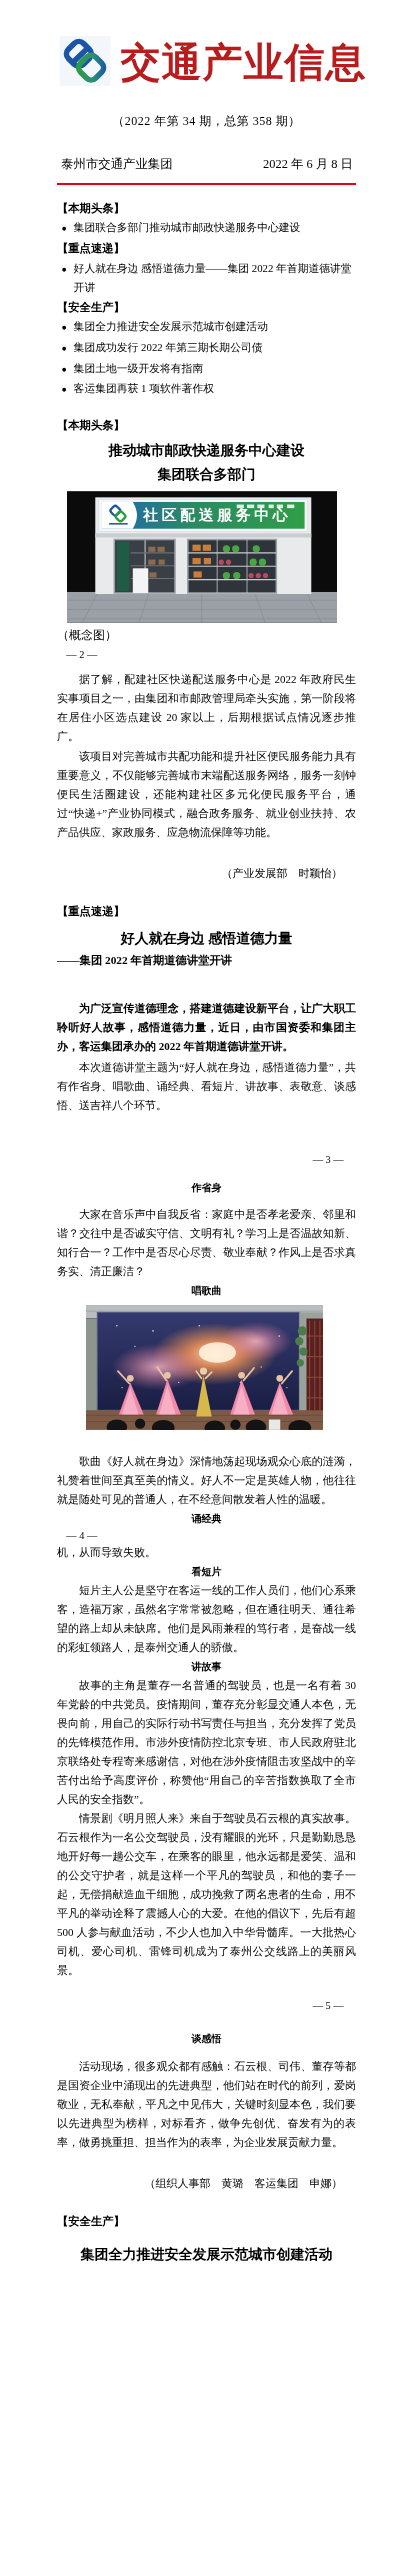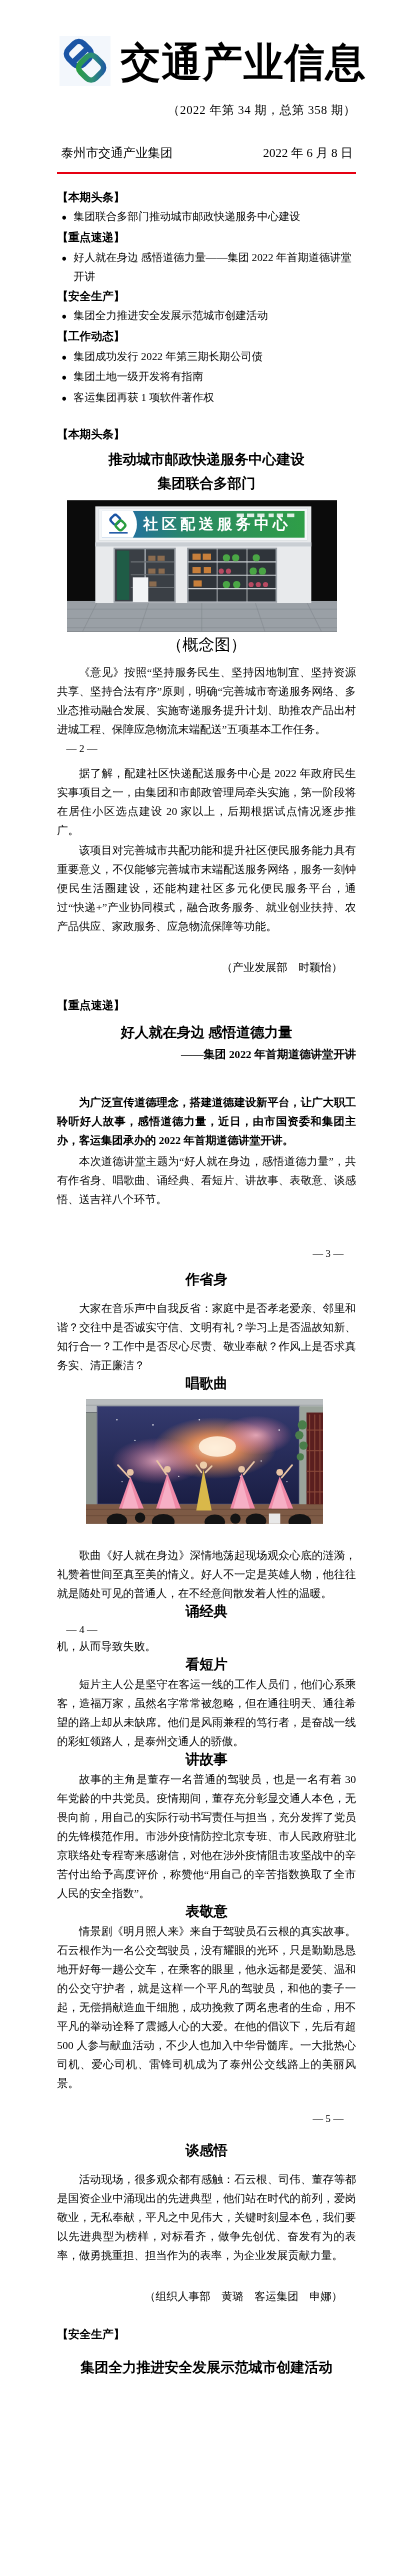--- a/index.html
+++ b/index.html
@@ -8,46 +8,46 @@
     font-family:"Liberation Serif","DejaVu Serif",serif;
     overflow:hidden;position:relative;
   }
   .page{padding:0 53px 0 57px;}
   
   .masthead{padding-top:36px;}
   .mast-row{display:flex;align-items:center;gap:9.3px;padding-left:2.1px;}
   .mast-logo{flex:0 0 auto;}
   .mast-title{
     font-size:40px;font-weight:bold;line-height:49px;letter-spacing:1px;
-    color:#000000;white-space:nowrap;
+    color:#b91c1c;white-space:nowrap;
   }
-  .issue-line{text-align:right;font-size:12px;line-height:15.5px;margin-top:15px;letter-spacing:0.5px;}
+  .issue-line{text-align:center;font-size:12px;line-height:15.5px;margin-top:26px;letter-spacing:0.5px;}
   .pub-row{display:flex;justify-content:space-between;margin-top:27px;font-size:12.4px;line-height:15.5px;padding:0 3.1px 0 4.1px;}
   .red-rule{height:2.1px;background:#e60012;margin-top:11.3px;}
   
   .toc{margin-top:13.4px;}
   .toc-h{font-family:"Liberation Sans","DejaVu Sans",sans-serif;font-weight:bold;font-size:11.3px;line-height:19.6px;}
   .toc-item{display:flex;align-items:baseline;gap:6.7px;font-size:10.8px;line-height:19.6px;padding-left:4.6px;}
   .toc-item .bullet{font-size:8.8px;flex:0 0 auto;}
   
   .sec-label{font-family:"Liberation Sans","DejaVu Sans",sans-serif;font-weight:bold;font-size:11.3px;line-height:15.5px;}
   .art-title{text-align:center;font-size:14px;font-weight:bold;line-height:24px;}
-  .art-subtitle{text-align:right;font-size:11.3px;font-weight:bold;line-height:15.5px;margin-top:3.1px;}
+  .art-subtitle{text-align:left;font-size:11.3px;font-weight:bold;line-height:15.5px;margin-top:3.1px;}
   p.body{
     margin:0;font-size:11px;line-height:19px;text-align:justify;
     text-indent:2em;
   }
   p.body.noindent{text-indent:0;}
-  .seg-h{text-align:center;font-family:Liberation Mono, monospace;font-weight:bold;font-size:14px;line-height:19px;}
+  .seg-h{text-align:center;font-family:Liberation Sans, sans-serif;font-weight:bold;font-size:10px;line-height:19px;}
   .byline{text-align:right;font-size:11px;line-height:19px;padding-right:13.4px;margin-top:22px;}
   .pgmark{font-size:10.3px;line-height:15.5px;}
   .pgmark.left{text-align:left;padding-left:9.3px;}
   .pgmark.right{text-align:right;padding-right:12.4px;}
   .photo{display:block;}
-  .caption{text-align:center;font-size:16px;line-height:19px;}
+  .caption{font-size:12px;line-height:19px;}
 </style>
 </head>
 <body>
 
 <div class="page">
 
   <div class="masthead">
     <div class="mast-row">
       <span class="mast-logo">
         <svg width="52" height="50" viewBox="0 0 100 98">
@@ -85,21 +85,20 @@
     <div class="toc-h">【重点速递】</div>
     <div class="toc-item">
       <span class="bullet">●</span>
       <span>好人就在身边 感悟道德力量——集团 2022 年首期道德讲堂开讲</span>
     </div>
     <div class="toc-h">【安全生产】</div>
     <div class="toc-item">
       <span class="bullet">●</span>
       <span>集团全力推进安全发展示范城市创建活动</span>
     </div>
-    <div class="toc-h">【工作动态】</div>
     <div class="toc-item">
       <span class="bullet">●</span>
       <span>集团成功发行 2022 年第三期长期公司债</span>
     </div>
     <div class="toc-item">
       <span class="bullet">●</span>
       <span>集团土地一级开发将有指南</span>
     </div>
     <div class="toc-item">
       <span class="bullet">●</span>
@@ -201,21 +200,20 @@
           <circle cx="300" cy="138" r="5"></circle>
             <circle cx="314" cy="138" r="5"></circle>
             <circle cx="358" cy="164" r="5"></circle>
             <circle cx="372" cy="164" r="5"></circle>
             <circle cx="386" cy="164" r="5"></circle>
         </g>
       </svg>
     </div>
     <div class="caption" style="margin-top:1px;">（概念图）</div>
 
-    <p class="body" style="margin-top:9.3px;">《意见》按照“坚持服务民生、坚持因地制宜、坚持资源共享、坚持合法有序”原则，明确“完善城市寄递服务网络、多业态推动融合发展、实施寄递服务提升计划、助推农产品出村进城工程、保障应急物流末端配送”五项基本工作任务。</p>
     <div class="pgmark left" style="margin-top:2.1px;">— 2 —</div>
     <p class="body" style="margin-top:7.2px;">据了解，配建社区快递配送服务中心是 2022 年政府民生实事项目之一，由集团和市邮政管理局牵头实施，第一阶段将在居住小区选点建设 20 家以上，后期根据试点情况逐步推广。</p>
     <p class="body" style="margin-top:1px;">该项目对完善城市共配功能和提升社区便民服务能力具有重要意义，不仅能够完善城市末端配送服务网络，服务一刻钟便民生活圈建设，还能构建社区多元化便民服务平台，通过“快递+”产业协同模式，融合政务服务、就业创业扶持、农产品供应、家政服务、应急物流保障等功能。</p>
     <div class="byline">（产业发展部　时颖怡）</div>
   </div>
 
   <div>
     <div class="sec-label" style="margin-top:21.6px;">【重点速递】</div>
     <div class="art-title" style="margin-top:7.2px;line-height:23px;">好人就在身边 感悟道德力量</div>
     <div class="art-subtitle">——集团 2022 年首期道德讲堂开讲</div>
@@ -337,21 +335,20 @@
     </div>
 
     <p class="body" style="margin-top:20px;">歌曲《好人就在身边》深情地荡起现场观众心底的涟漪，礼赞着世间至真至美的情义。好人不一定是英雄人物，他往往就是随处可见的普通人，在不经意间散发着人性的温暖。</p>
     <div class="seg-h">诵经典</div>
     <div class="pgmark left">— 4 —</div>
     <p class="body noindent">机，从而导致失败。</p>
     <div class="seg-h">看短片</div>
     <p class="body">短片主人公是坚守在客运一线的工作人员们，他们心系乘客，造福万家，虽然名字常常被忽略，但在通往明天、通往希望的路上却从未缺席。他们是风雨兼程的笃行者，是奋战一线的彩虹领路人，是泰州交通人的骄傲。</p>
     <div class="seg-h">讲故事</div>
     <p class="body">故事的主角是董存一名普通的驾驶员，也是一名有着 30 年党龄的中共党员。疫情期间，董存充分彰显交通人本色，无畏向前，用自己的实际行动书写责任与担当，充分发挥了党员的先锋模范作用。市涉外疫情防控北京专班、市人民政府驻北京联络处专程寄来感谢信，对他在涉外疫情阻击攻坚战中的辛苦付出给予高度评价，称赞他“用自己的辛苦指数换取了全市人民的安全指数”。</p>
-    <div class="seg-h">表敬意</div>
     <p class="body">情景剧《明月照人来》来自于驾驶员石云根的真实故事。石云根作为一名公交驾驶员，没有耀眼的光环，只是勤勤恳恳地开好每一趟公交车，在乘客的眼里，他永远都是爱笑、温和的公交守护者，就是这样一个平凡的驾驶员，和他的妻子一起，无偿捐献造血干细胞，成功挽救了两名患者的生命，用不平凡的举动诠释了震撼人心的大爱。在他的倡议下，先后有超 500 人参与献血活动，不少人也加入中华骨髓库。一大批热心司机、爱心司机、雷锋司机成为了泰州公交线路上的美丽风景。</p>
     <div class="pgmark right" style="margin-top:17.5px;">— 5 —</div>
     <div class="seg-h" style="margin-top:15.5px;">谈感悟</div>
     <p class="body" style="margin-top:9.3px;">活动现场，很多观众都有感触：石云根、司伟、董存等都是国资企业中涌现出的先进典型，他们站在时代的前列，爱岗敬业，无私奉献，平凡之中见伟大，关键时刻显本色，我们要以先进典型为榜样，对标看齐，做争先创优、奋发有为的表率，做勇挑重担、担当作为的表率，为企业发展贡献力量。</p>
     <div class="byline">（组织人事部　黄璐　客运集团　申娜）</div>
   </div>
 
   <div>
     <div class="sec-label" style="margin-top:20.6px;">【安全生产】</div>
     <div class="art-title" style="margin-top:14.4px;line-height:21.6px;">集团全力推进安全发展示范城市创建活动</div>

